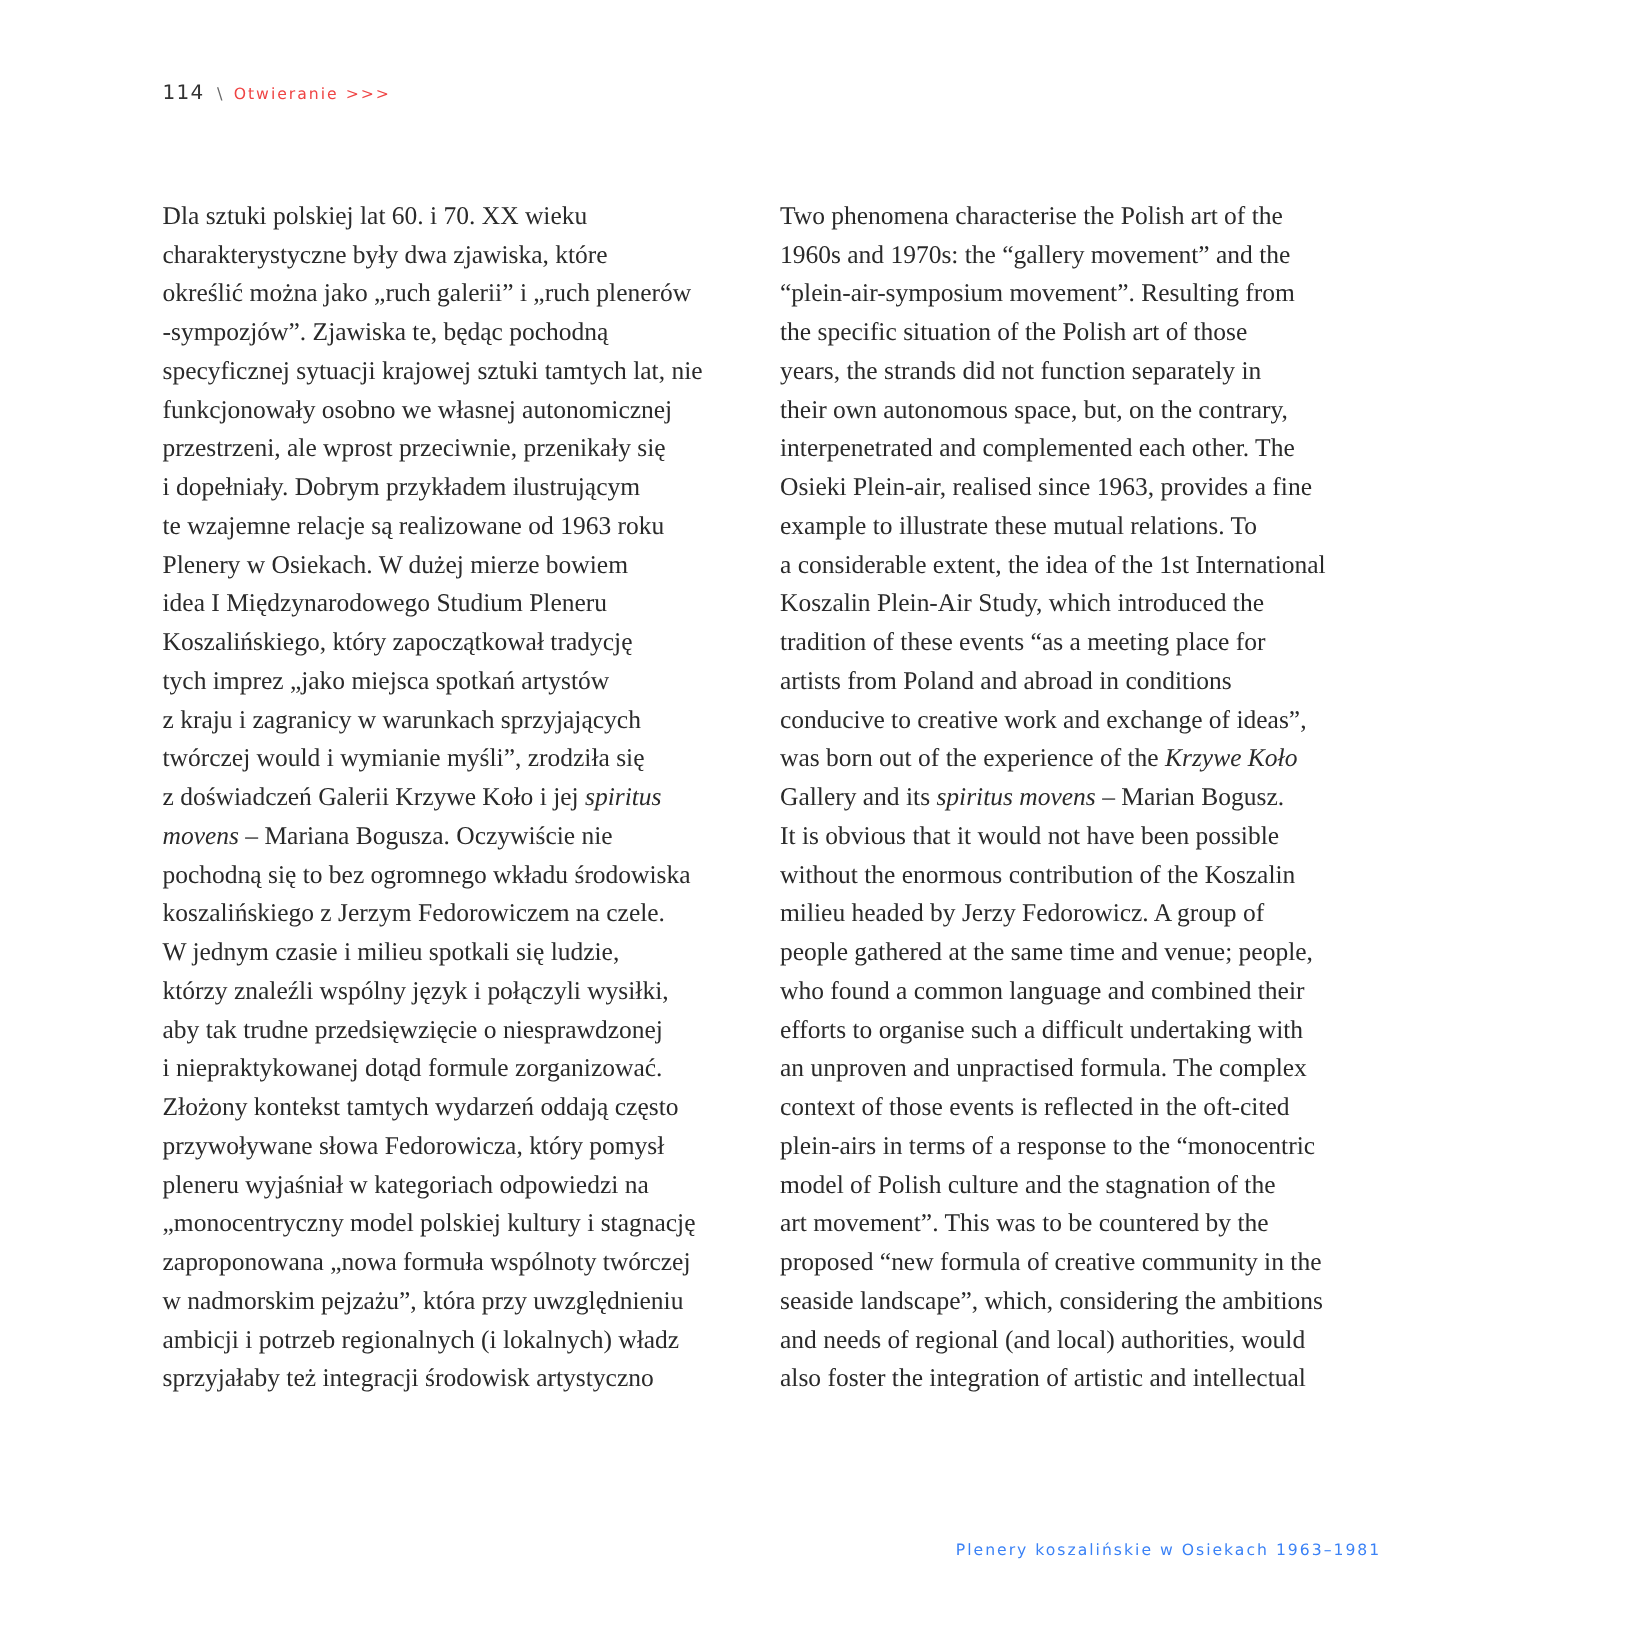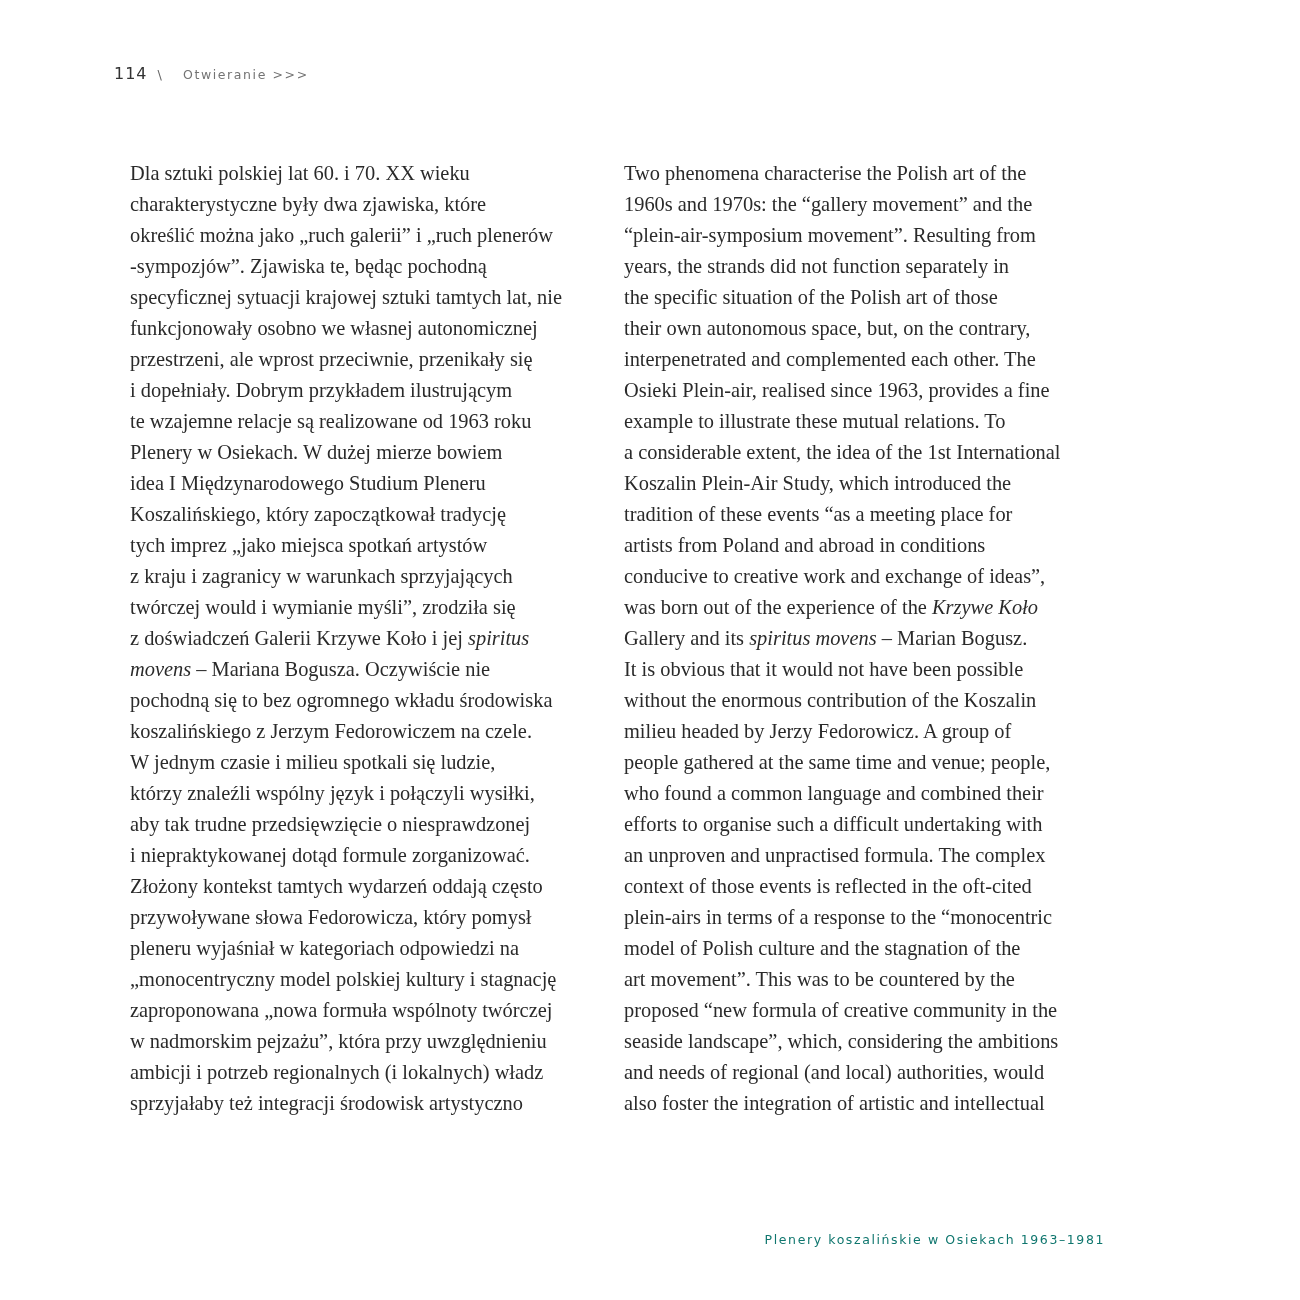--- a/index.html
+++ b/index.html
@@ -8,43 +8,42 @@
     background: #ffffff;
   }
   body {
     width: 1300px;
     height: 1300px;
     position: relative;
     overflow: hidden;
   }
   .running-head {
     position: absolute;
-    left: 114px;
+    left: 130px;
     top: 64px;
     font-family: "DejaVu Sans", sans-serif;
     color: #555555;
     white-space: nowrap;
     display: flex;
     align-items: baseline;
   }
   .page-number {
     font-size: 16px;
     letter-spacing: 1px;
     color: #333333;
   }
   .separator {
     font-size: 13px;
     margin: 0 9px 0 10px;
     color: #666666;
   }
   .section-title {
     font-size: 12.5px;
     letter-spacing: 1.6px;
-    color: #737373;
-    margin-left: 12px;
+    color: #ef4444;
   }
   .column {
     position: absolute;
     top: 158px;
     font-family: "Liberation Serif", "DejaVu Serif", serif;
     font-size: 20.4px;
     line-height: 31px;
     color: #2a2a2a;
   }
   .col-left { left: 130px; width: 480px; }
@@ -54,21 +53,21 @@
     white-space: nowrap;
   }
   .line em { font-style: italic; }
   .footer {
     position: absolute;
     right: 195px;
     top: 1232px;
     font-family: "DejaVu Sans", sans-serif;
     font-size: 12.5px;
     letter-spacing: 1.6px;
-    color: #0f766e;
+    color: #3b82f6;
     white-space: nowrap;
   }
 </style>
 </head>
 <body>
 
 <div class="running-head">
   <span class="page-number">114</span>
   <span class="separator">\</span>
   <span class="section-title">Otwieranie &gt;&gt;&gt;</span>
@@ -105,22 +104,22 @@
     <span class="line"><span>zaproponowana „nowa formuła wspólnoty twórczej</span></span>
     <span class="line"><span>w nadmorskim pejzażu”, która przy uwzględnieniu</span></span>
     <span class="line"><span>ambicji i potrzeb regionalnych (i lokalnych) władz</span></span>
     <span class="line"><span>sprzyjałaby też integracji środowisk artystyczno</span></span>
   </div>
 
 <div class="column col-right">
     <span class="line"><span>Two phenomena characterise the Polish art of the</span></span>
     <span class="line"><span>1960s and 1970s: the “gallery movement” and the</span></span>
     <span class="line"><span>“plein-air-symposium movement”. Resulting from</span></span>
+    <span class="line"><span>the specific situation of the Polish art of those</span></span>
     <span class="line"><span>years, the strands did not function separately in</span></span>
-    <span class="line"><span>the specific situation of the Polish art of those</span></span>
     <span class="line"><span>their own autonomous space, but, on the contrary,</span></span>
     <span class="line"><span>interpenetrated and complemented each other. The</span></span>
     <span class="line"><span>Osieki Plein-air, realised since 1963, provides a fine</span></span>
     <span class="line"><span>example to illustrate these mutual relations. To</span></span>
     <span class="line"><span>a considerable extent, the idea of the 1st International</span></span>
     <span class="line"><span>Koszalin Plein-Air Study, which introduced the</span></span>
     <span class="line"><span>tradition of these events “as a meeting place for</span></span>
     <span class="line"><span>artists from Poland and abroad in conditions</span></span>
     <span class="line"><span>conducive to creative work and exchange of ideas”,</span></span>
     <span class="line"><span>was born out of the experience of the </span><em>Krzywe Koło</em></span>

